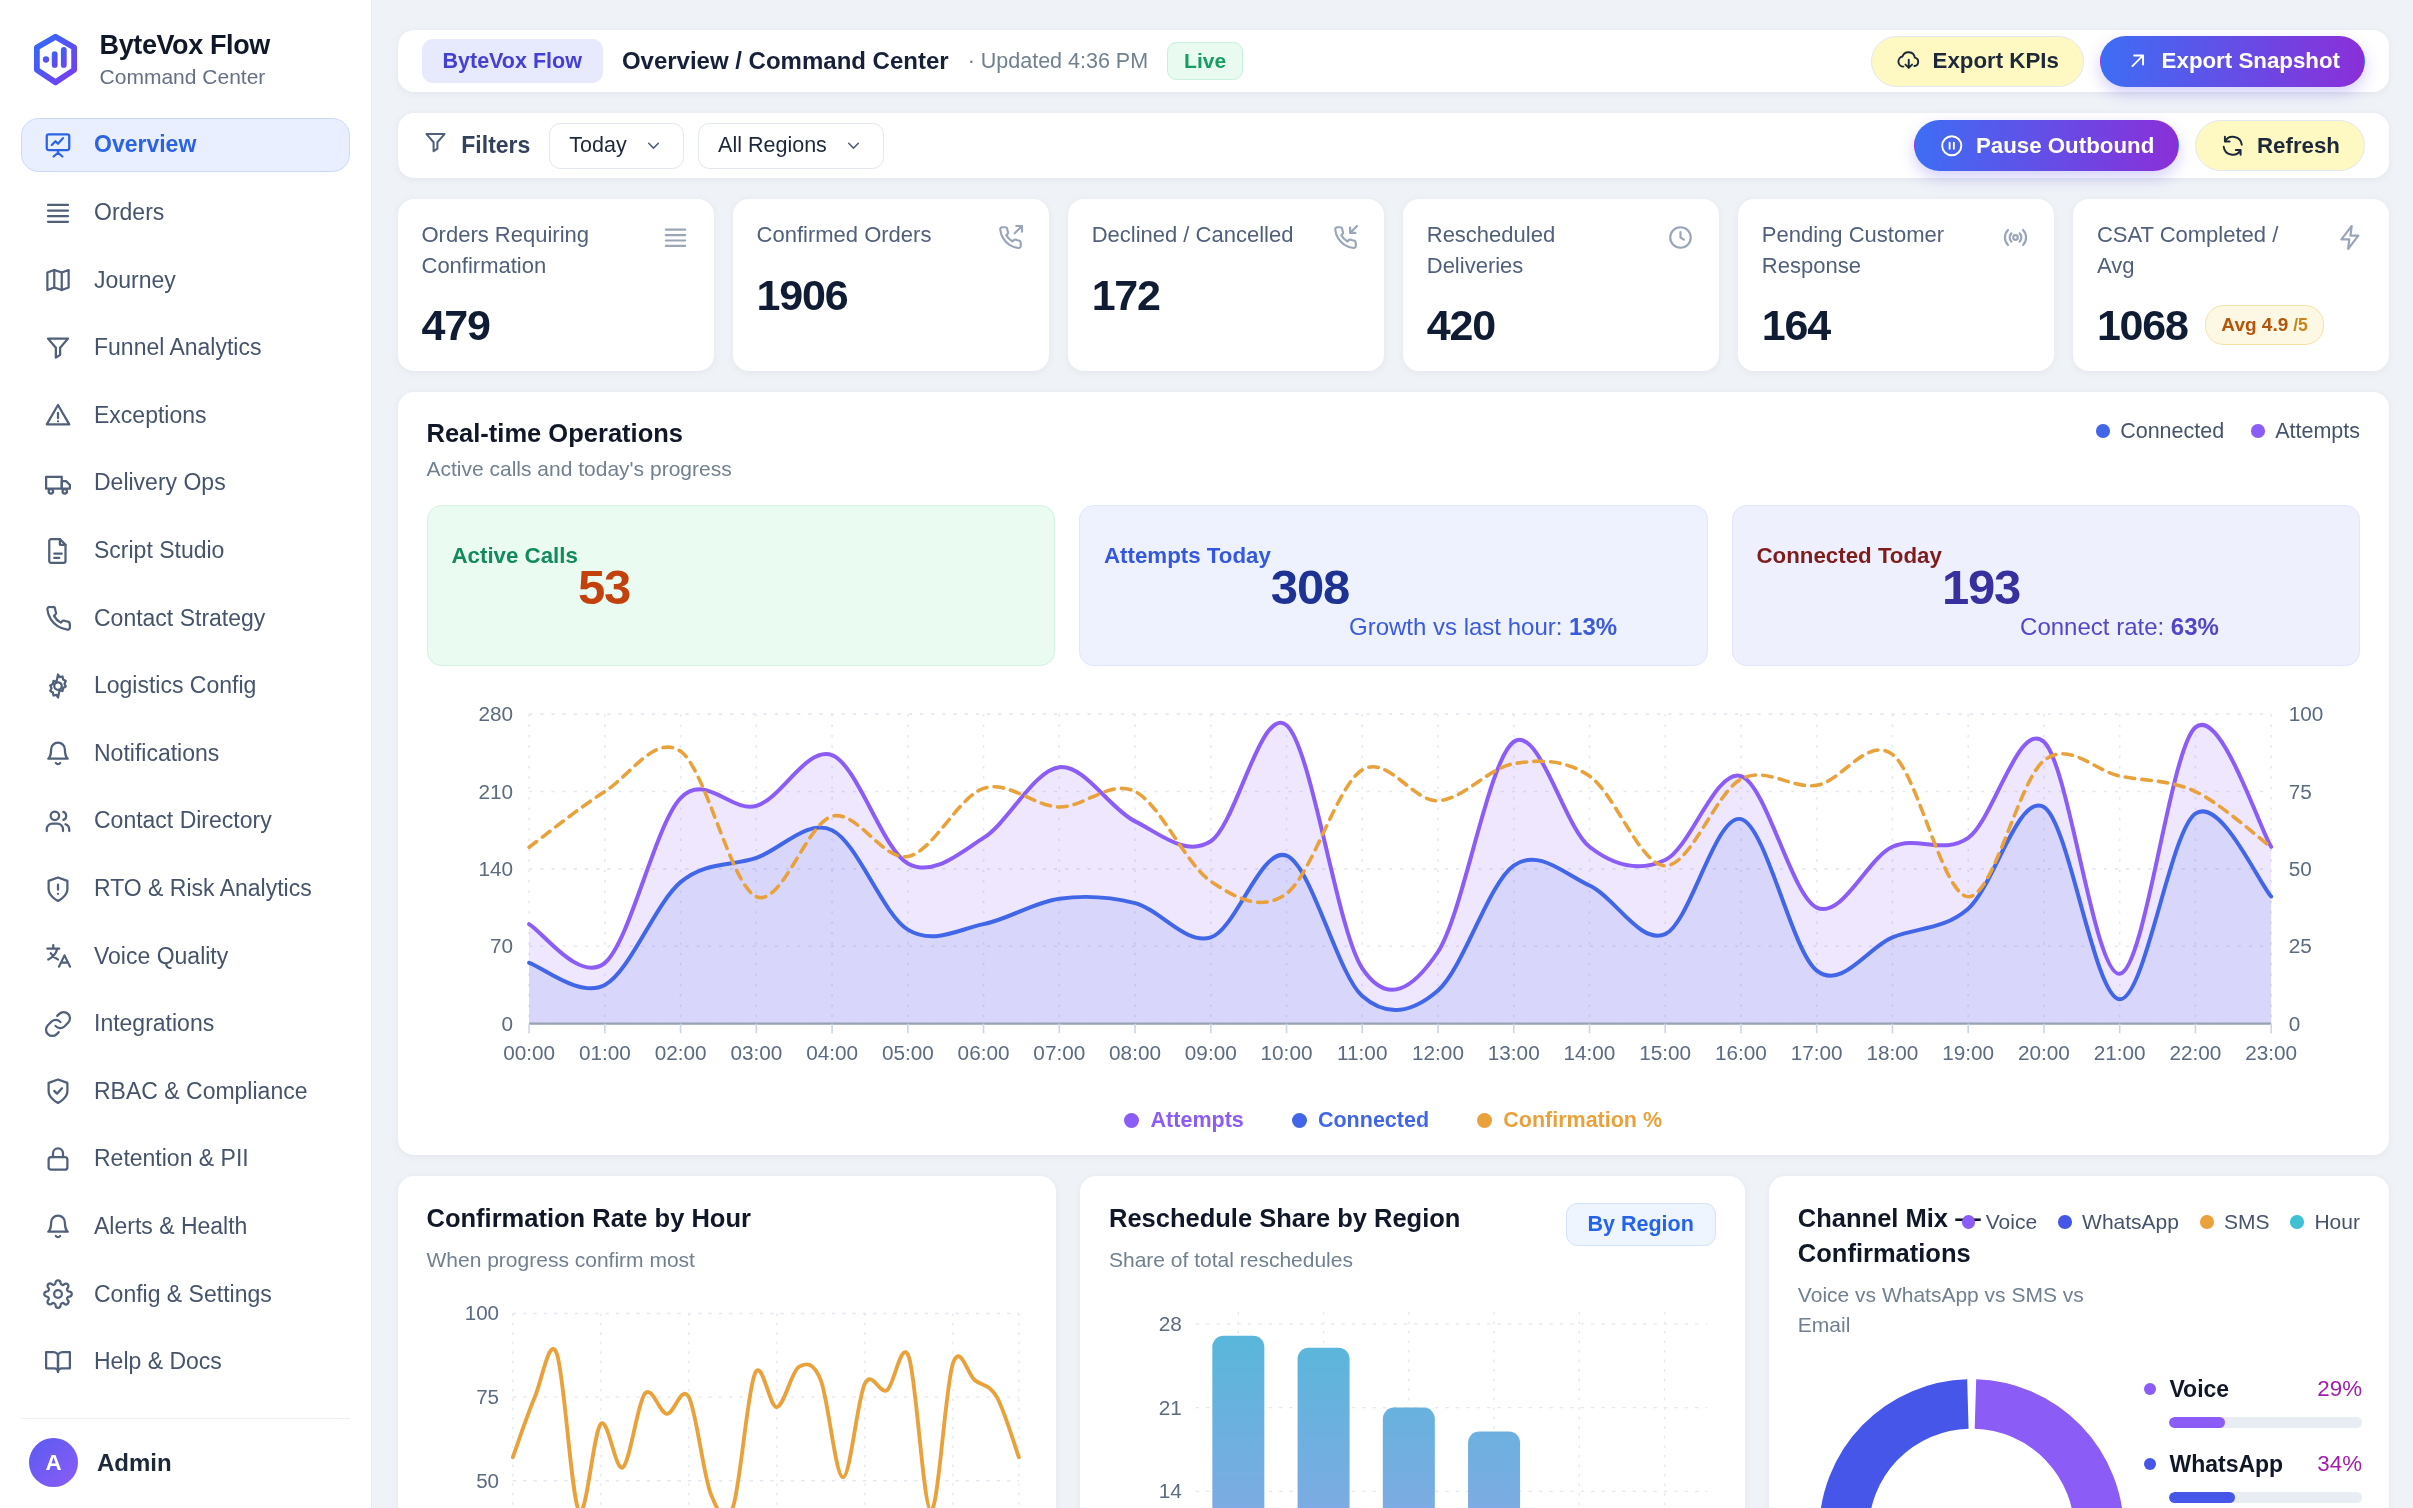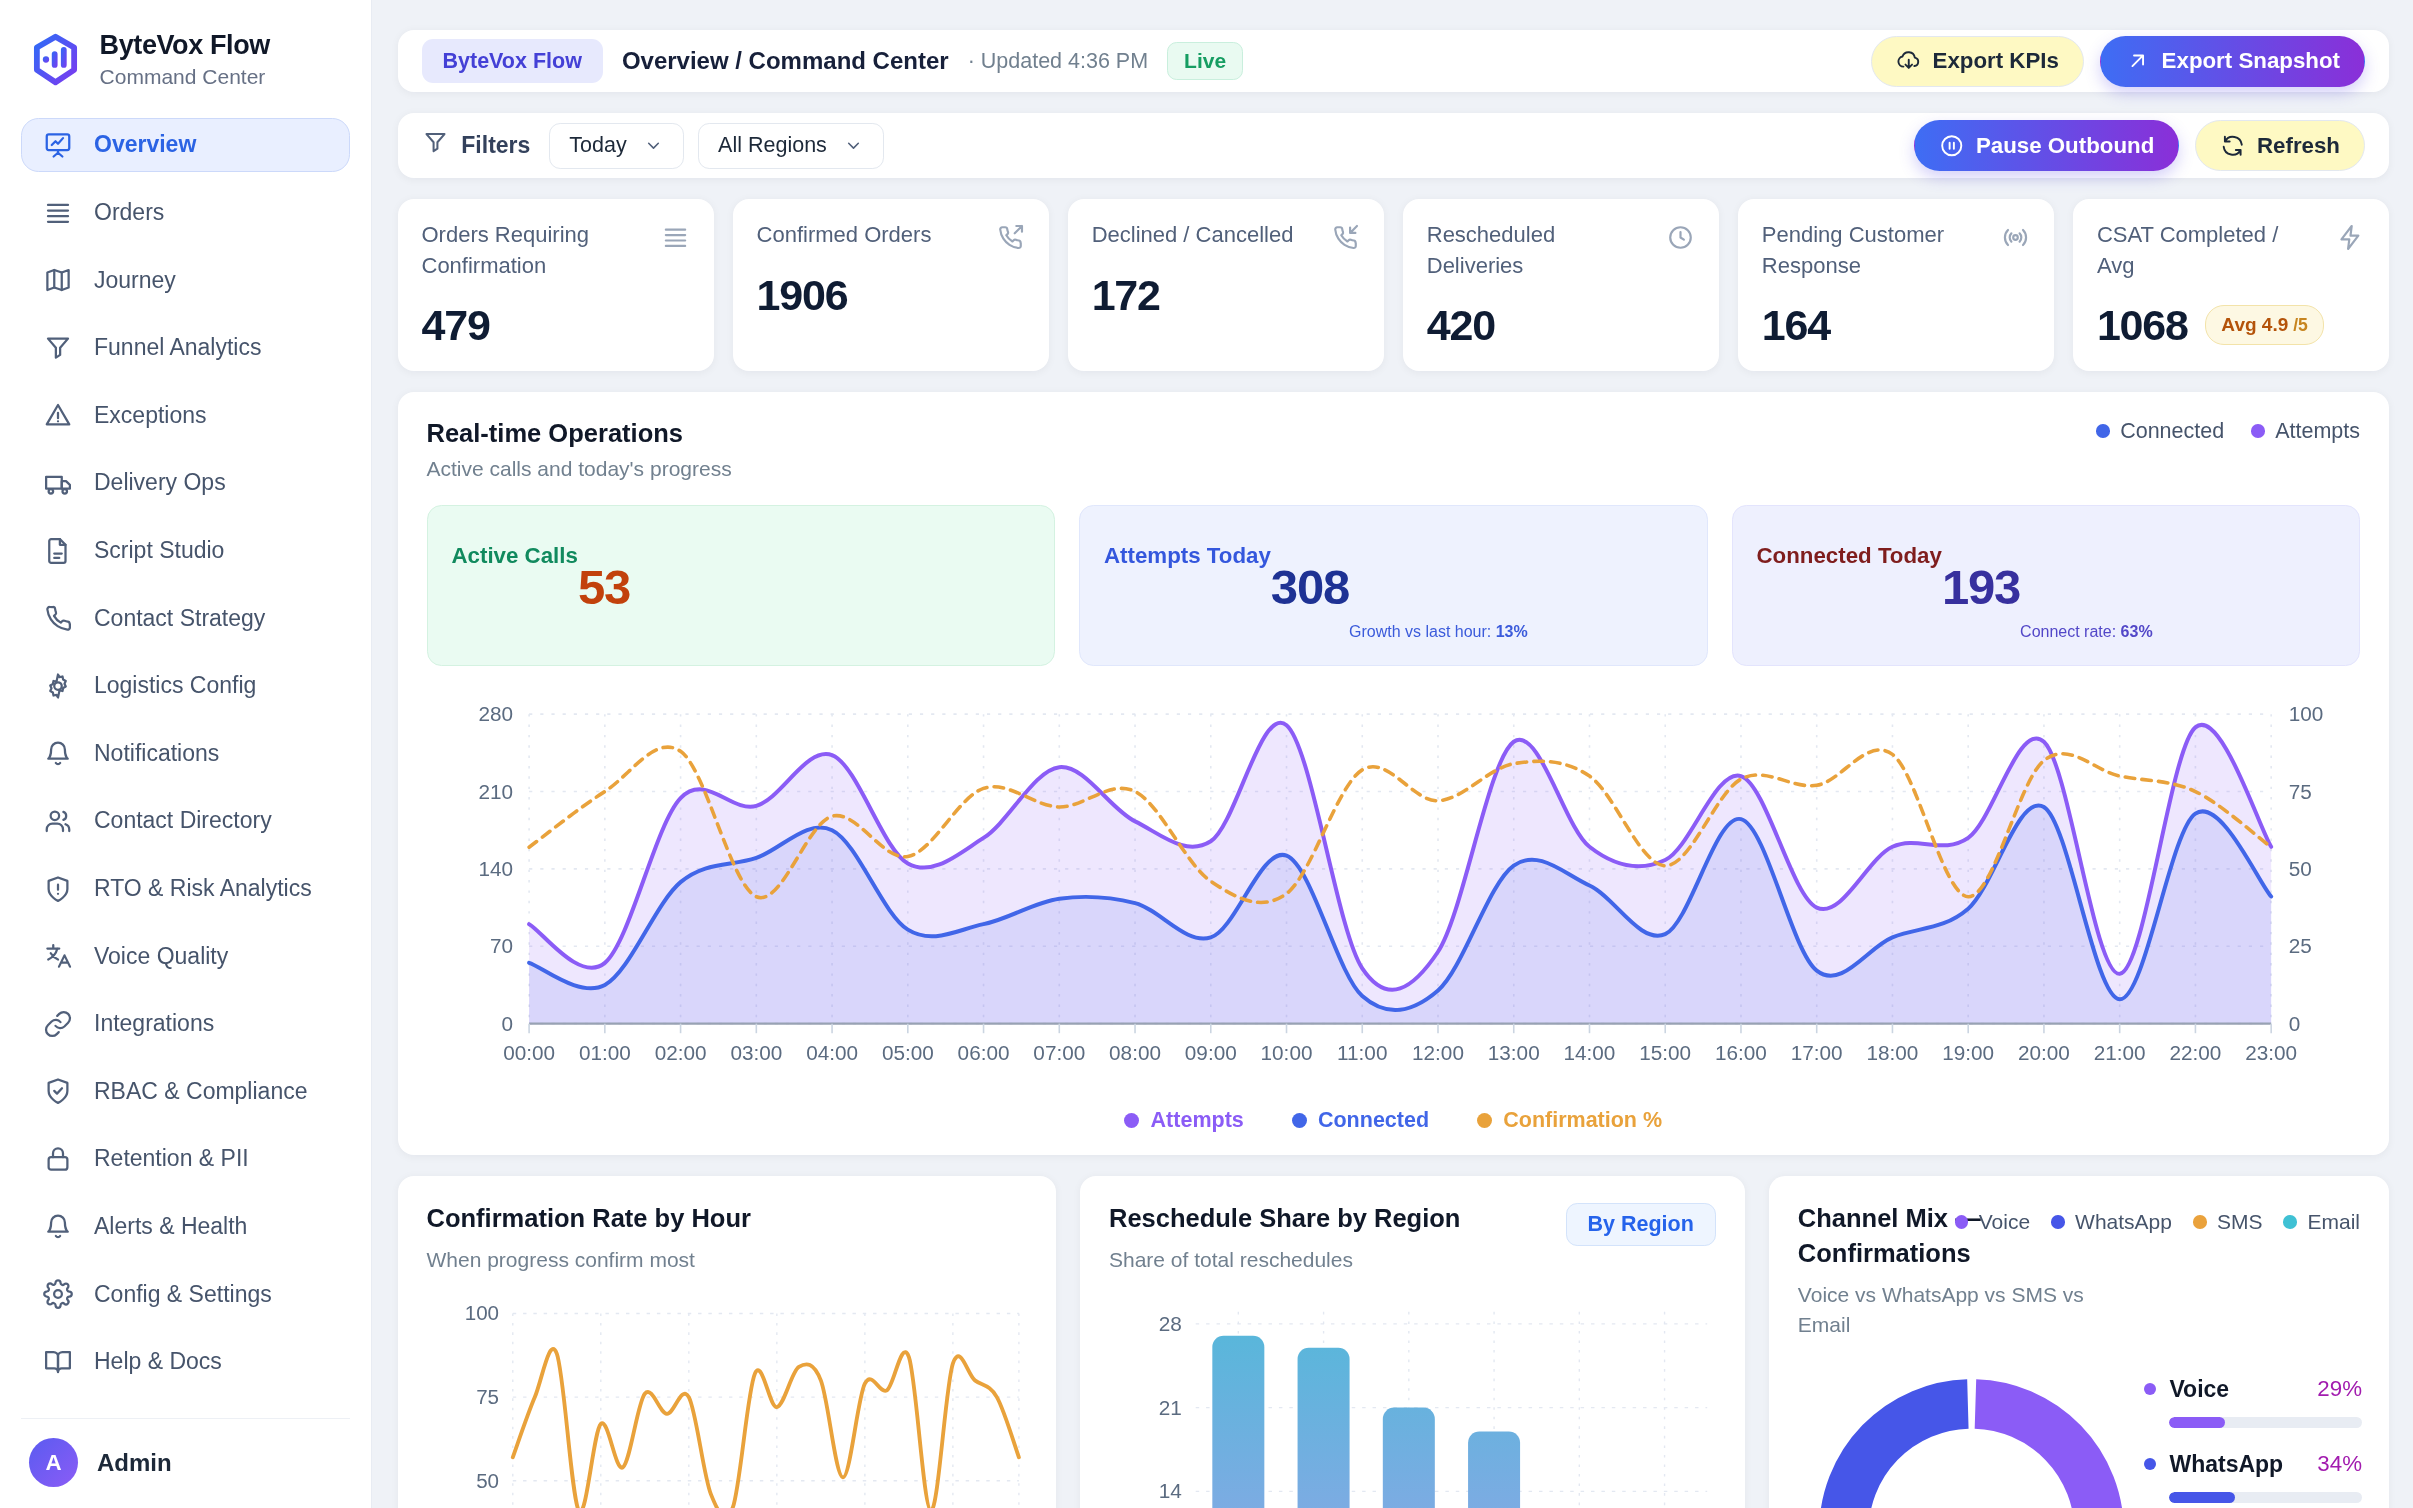--- a/index.html
+++ b/index.html
@@ -66,21 +66,21 @@
   .stat { border-radius:14.4px; padding:37px 24px 24px; min-height:161px; display:flex; flex-direction:row; border:1.6px solid transparent; }
   .stat.green { background:#eafbf2; border-color:#d4f2e1; }
   .stat.blue { background:#eef2fe; border-color:#e0e7fc; }
   .stat.indigo { background:#eef0fe; border-color:#e3e4fd; }
   .stat-label { font-size:22.3px; font-weight:600; }
   .stat.green .stat-label { color:#118a5e; } .stat.blue .stat-label { color:#3457dd; } .stat.indigo .stat-label { color:#7f1d1d; }
   .stat-value { font-size:49px; font-weight:700; margin-top:16px; letter-spacing:-1.2px; }
   .stat.green .stat-value { color:#c2410c; } .stat.blue .stat-value { color:#1e3294; } .stat.indigo .stat-value { color:#37309e; }
   .progress { margin-top:auto; height:12.8px; border-radius:797px; background:rgba(255,255,255,.95); overflow:hidden; }
   .progress i { display:block; height:100%; background:#4cb782; border-radius:797px; }
-  .stat-note { margin-top:auto; font-size:16px; }
+  .stat-note { margin-top:auto; font-size:24px; }
   .stat.blue .stat-note { color:#3b5bdb; } .stat.indigo .stat-note { color:#5247c8; }
   .stat-note b { font-weight:700; }
   .rt-chart { margin-top:29px; }
   .rt-chart svg { display:block; width:100%; height:auto; }
   .chart-legend { display:flex; justify-content:center; gap:48px; margin-top:9.6px; font-size:21.5px; font-weight:600; }
   .chart-legend .li { display:flex; align-items:center; gap:11.2px; }
 
   .bottom { display:grid; grid-template-columns:1.03fr 1.04fr 0.97fr; gap:24px; }
   .bcard { padding:25.5px 29px; height:527px; position:relative; overflow:hidden; }
   .bcard-title { font-size:25.5px; font-weight:700; color:#101828; line-height:1.35; }
@@ -619,21 +619,21 @@
             <span class="li">
               <span class="dot" style="background:#4656e8"></span>
               <span style="">WhatsApp</span>
             </span>
             <span class="li">
               <span class="dot" style="background:#eaa23c"></span>
               <span style="">SMS</span>
             </span>
             <span class="li">
               <span class="dot" style="background:#3fc1d4"></span>
-              <span style="">Email</span>
+              <span style="">Hour</span>
             </span>
           </div>
         <div class="donut-wrap">
           <svg id="donut" viewBox="0 0 420 420" width="335" height="335">
               <g transform="rotate(-90 210 210)">
                 <circle cx="210" cy="210" r="160" fill="none" stroke="#8b5cf6" stroke-width="62" stroke-dasharray="281.5397982531328 723.7698508956009" stroke-dashoffset="-5"></circle>
                 <circle cx="210" cy="210" r="160" fill="none" stroke="#eaa23c" stroke-width="62" stroke-dasharray="213.17874211101892 792.1309070377149" stroke-dashoffset="-296.5397982531328"></circle>
                 <circle cx="210" cy="210" r="160" fill="none" stroke="#3fc1d4" stroke-width="62" stroke-dasharray="138.7858280740126 866.5238210747211" stroke-dashoffset="-519.7185403641517"></circle>
                 <circle cx="210" cy="210" r="160" fill="none" stroke="#4656e8" stroke-width="62" stroke-dasharray="331.8052807105695 673.5043684381643" stroke-dashoffset="-668.5043684381643"></circle>
               </g>

